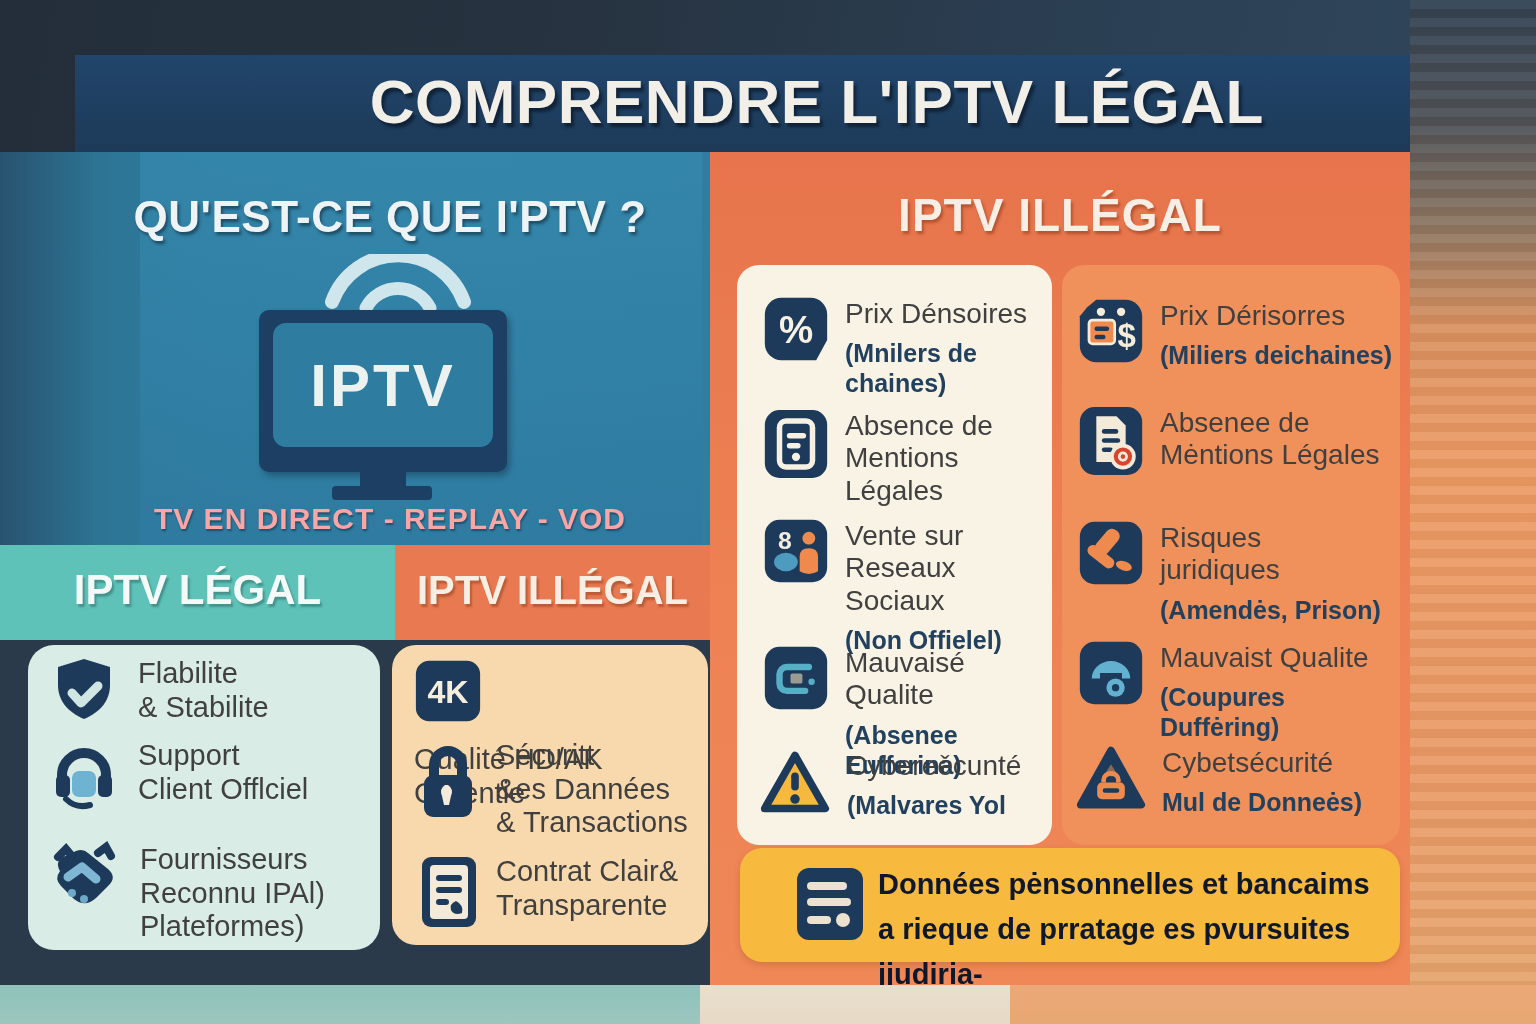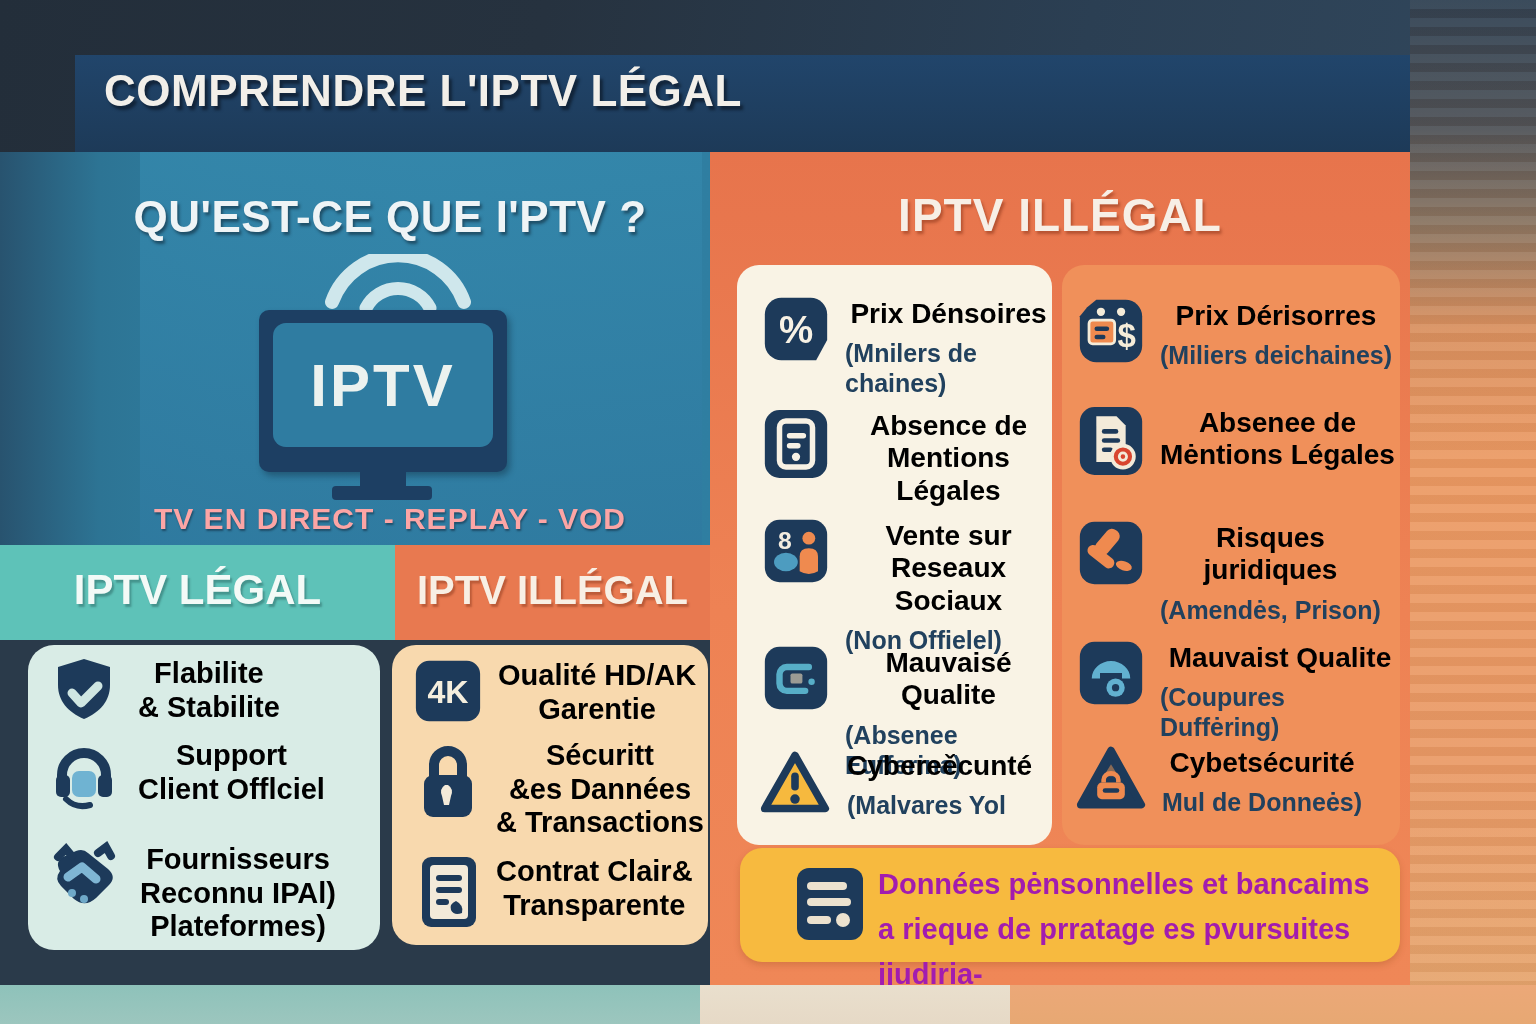--- a/index.html
+++ b/index.html
@@ -5,22 +5,22 @@
   html,body{margin:0;padding:0;background:#dcdcdc;}
   .stage{position:relative;width:1536px;height:1024px;overflow:hidden;
          font-family:"Liberation Sans",sans-serif;background:#2a3a4a;}
   .abs{position:absolute;}
 
   
   .top-bg{left:0;top:0;width:1536px;height:152px;
           background:linear-gradient(100deg,#232e3a 0%,#26323f 35%,#2b3f53 70%,#31475c 100%);}
   .top-banner{left:75px;top:55px;width:1335px;height:97px;
               background:linear-gradient(180deg,#21456b 0%,#1d3a58 100%);}
-  .main-title{left:104px;top:66px;width:1160px;text-align:left;
-              font-size:44px;font-weight:800;letter-spacing:.5px;color:#f2efe9;
+  .main-title{left:104px;top:66px;width:1160px;text-align:right;
+              font-size:62px;font-weight:800;letter-spacing:.5px;color:#f2efe9;
               text-shadow:3px 4px 3px rgba(8,16,28,.6);white-space:nowrap;}
 
   
   .what-panel{left:0;top:152px;width:710px;height:393px;
               background:linear-gradient(90deg,#28536f 0%,#2d7494 14%,#2f7d9f 30%,#3183a6 60%,#2f7ea1 100%);}
   .what-inner{left:140px;top:152px;width:562px;height:393px;
               background:linear-gradient(180deg,#3487ab 0%,#2f7aa0 100%);opacity:.85;}
   .what-heading{left:97px;top:192px;width:586px;text-align:center;
                 font-size:44px;font-weight:800;color:#eef4f6;letter-spacing:.5px;
                 text-shadow:2px 3px 3px rgba(10,25,40,.5);white-space:nowrap;}
@@ -57,27 +57,27 @@
                    font-size:46px;font-weight:800;color:#f7efe6;letter-spacing:1px;
                    text-shadow:2px 3px 3px rgba(120,40,15,.45);white-space:nowrap;}
   .white-card{left:737px;top:265px;width:315px;height:580px;background:#f9f3e5;border-radius:22px;}
   .right-col{left:1062px;top:265px;width:338px;height:580px;background:#f0905a;border-radius:22px;}
   .yellow-banner{left:740px;top:848px;width:660px;height:114px;background:#f7ba3f;border-radius:22px;
                  box-shadow:0 3px 6px rgba(140,70,20,.25);}
 
   
   .item{display:flex;align-items:flex-start;gap:16px;}
   .item .txt{padding-top:2px;}
-  .ttl{font-size:28px;font-weight:700;color:#000000;line-height:1.16;white-space:pre-line;text-align:center;}
+  .ttl{font-size:28px;font-weight:400;color:#404040;line-height:1.16;white-space:pre-line;}
   .note{font-size:25px;font-weight:600;color:#21415e;line-height:1.2;white-space:pre-line;margin-top:8px;}
   .legal-card .ttl,.mid-card .ttl{font-size:29px;}
   .icon{flex:0 0 auto;display:block;}
 
   .banner-text{left:878px;top:862px;width:520px;
-               font-size:29px;font-weight:800;color:#a21caf;line-height:1.55;white-space:pre-line;}
+               font-size:29px;font-weight:800;color:#0f172a;line-height:1.55;white-space:pre-line;}
 
   
   .right-edge{left:1410px;top:0;width:126px;height:1024px;
       background:linear-gradient(180deg,#2c3e50 0%,#4a4f55 12%,#8a7460 22%,#d9905f 32%,#ec9a63 45%,#ea9a66 75%,#e5a76f 100%);}
   .right-edge::after{content:"";position:absolute;inset:0;
       background:repeating-linear-gradient(180deg,rgba(255,255,255,.07) 0 9px,rgba(120,70,40,.08) 9px 18px);}
   .bs-teal{left:0;top:985px;width:700px;height:39px;background:linear-gradient(180deg,#8ec2ba,#9cc6be);}
   .bs-cream{left:700px;top:985px;width:310px;height:39px;background:linear-gradient(180deg,#e9dfcd,#e6d9c6);}
   .bs-orange{left:1010px;top:985px;width:526px;height:39px;background:linear-gradient(180deg,#eca878,#e7a873);}
 </style>
@@ -144,21 +144,21 @@
           <div class="ttl">Fournisseurs
 Reconnu IPAl)
 Plateformes)</div>
         </div>
     </div>
   </div>
 
   <div class="abs mid-band"></div>
   <div class="abs mid-band-title">IPTV ILLÉGAL</div>
   <div class="abs mid-card">
-    <div class="abs item" style="left:22px;top:12px;">
+    <div class="abs item" style="left:22px;top:12px;flex-direction:column;">
       <svg class="icon" width="68" height="68" viewBox="0 0 72 72">
         <rect x="2" y="4" width="68" height="64" rx="14" fill="#1d3a5a"></rect>
         <text x="36" y="49" font-size="34" font-weight="bold" fill="#f5eedd" text-anchor="middle" font-family="Liberation Sans,sans-serif">4K</text>
       </svg>
       <div class="txt">
           <div class="ttl">Oualité HD/AK
 Garentie</div>
         </div>
     </div>
     <div class="abs item" style="left:26px;top:208px;">

